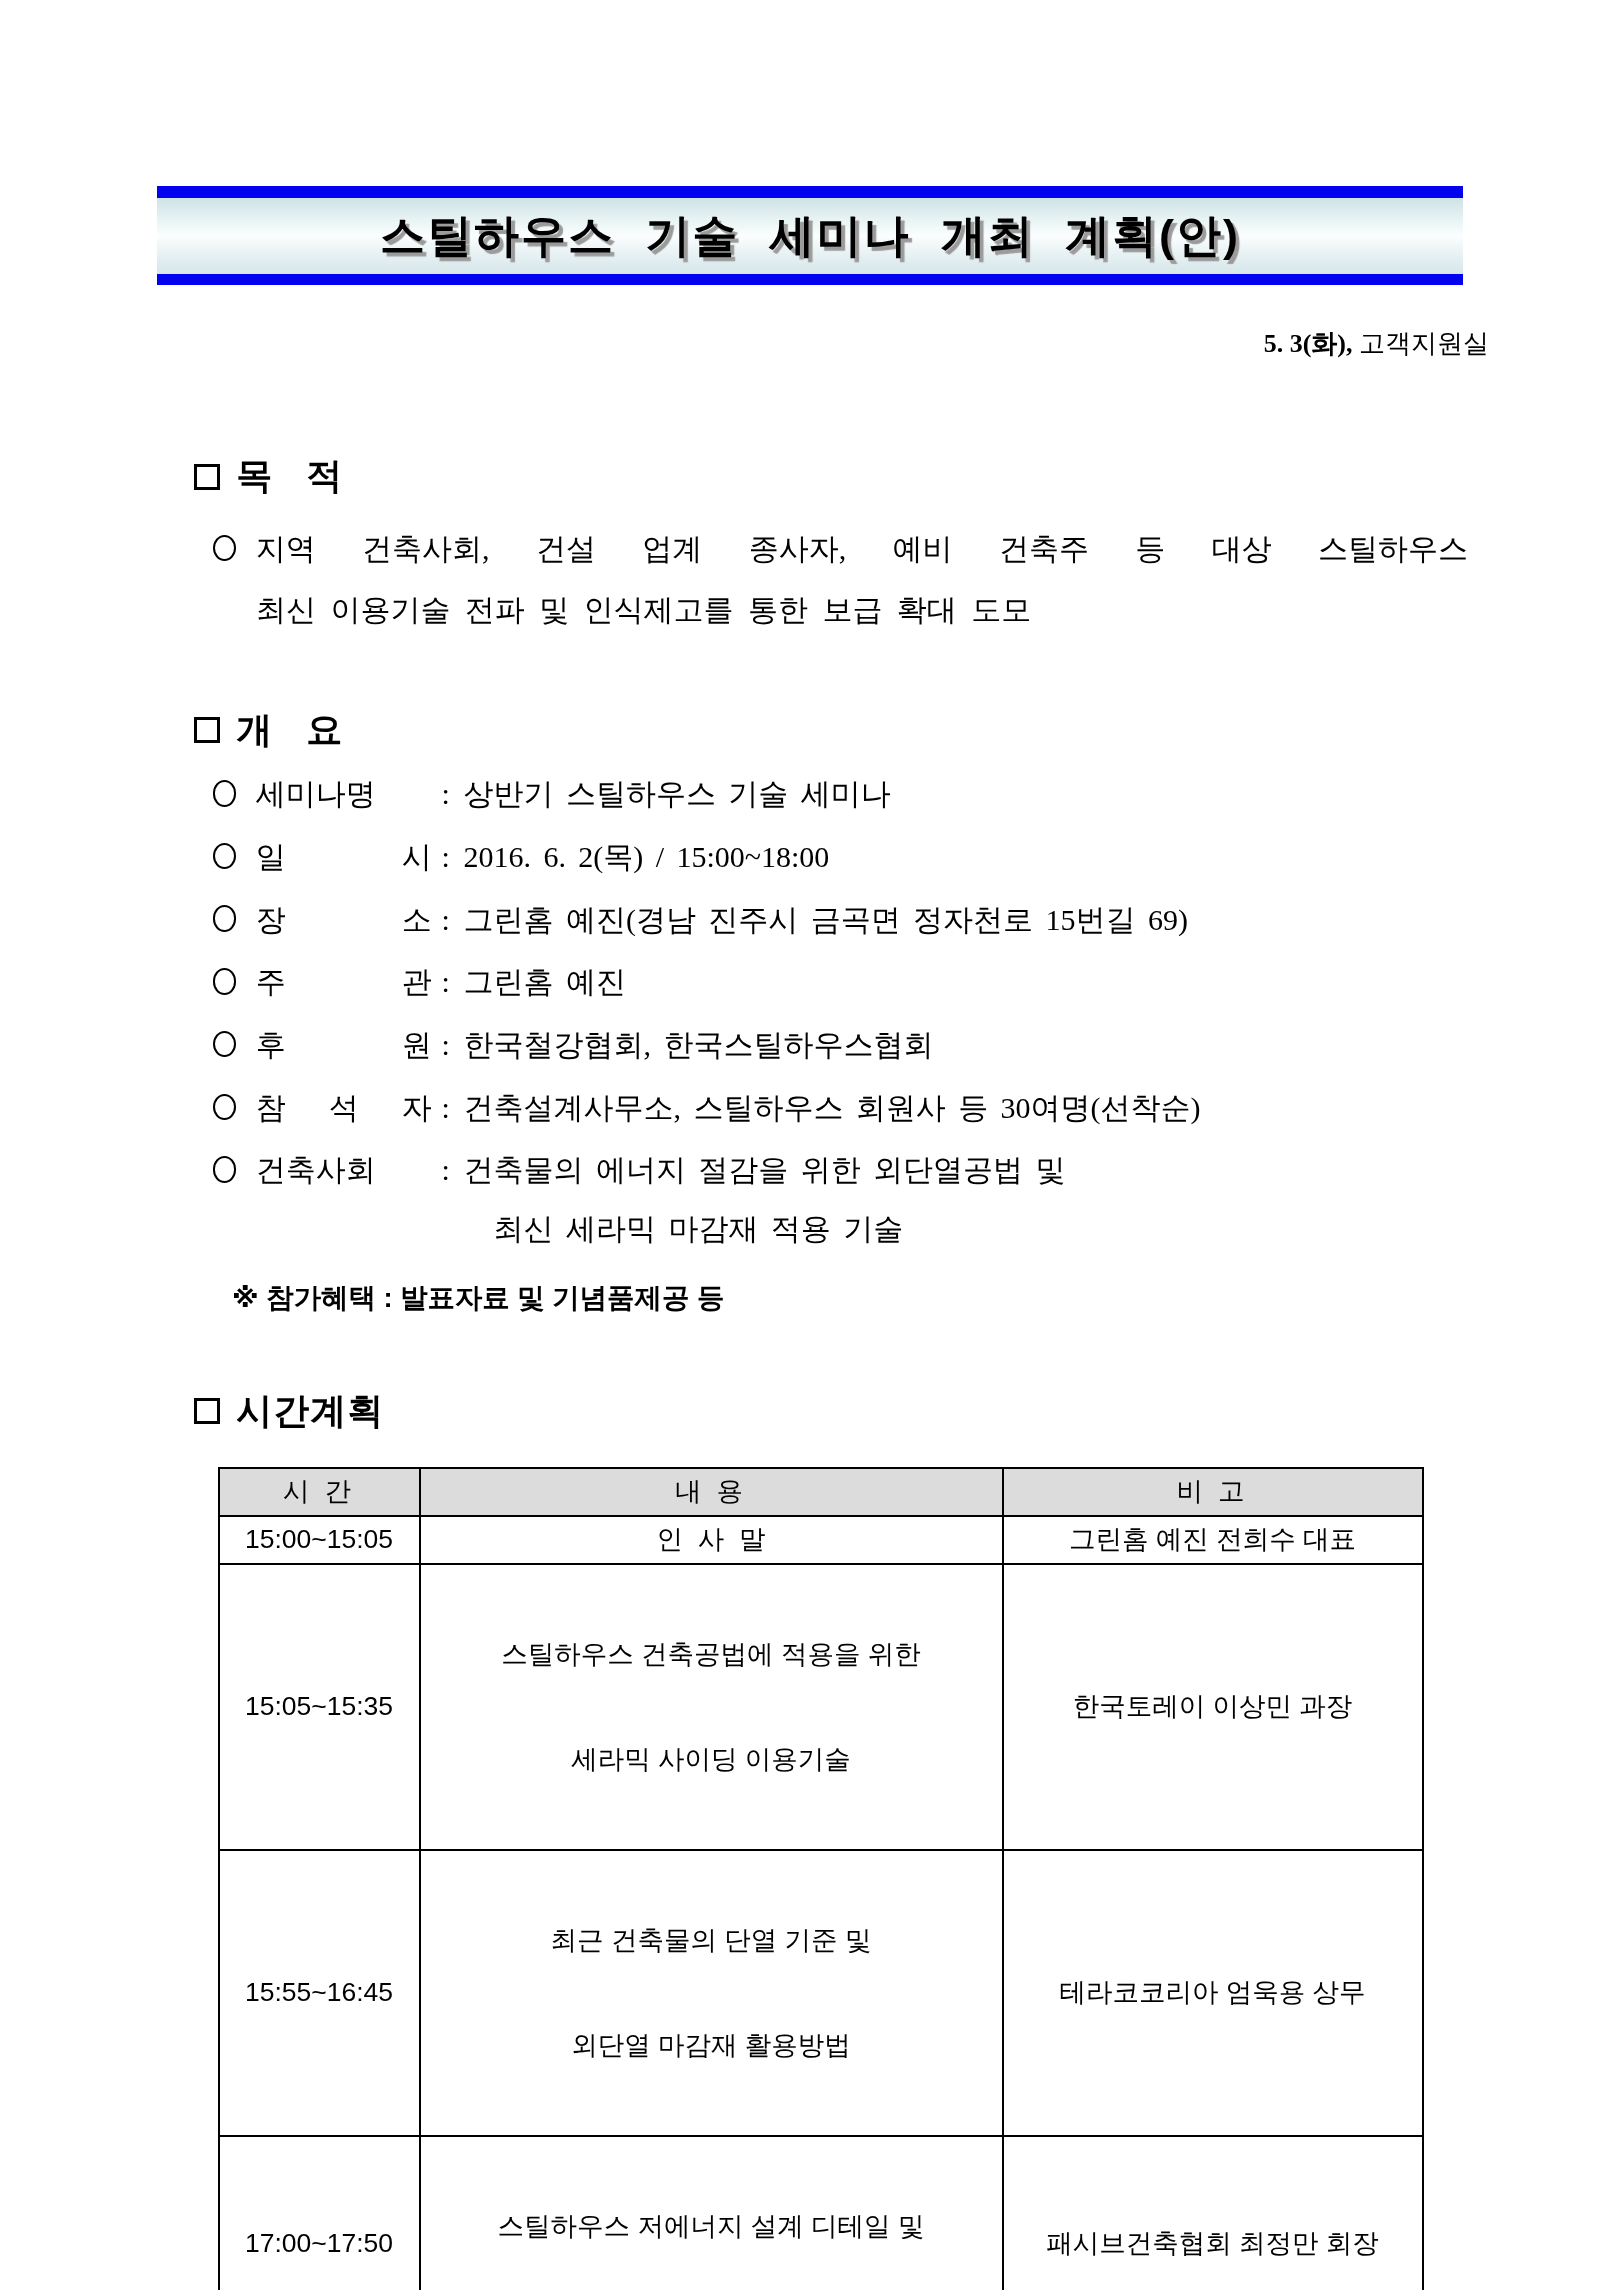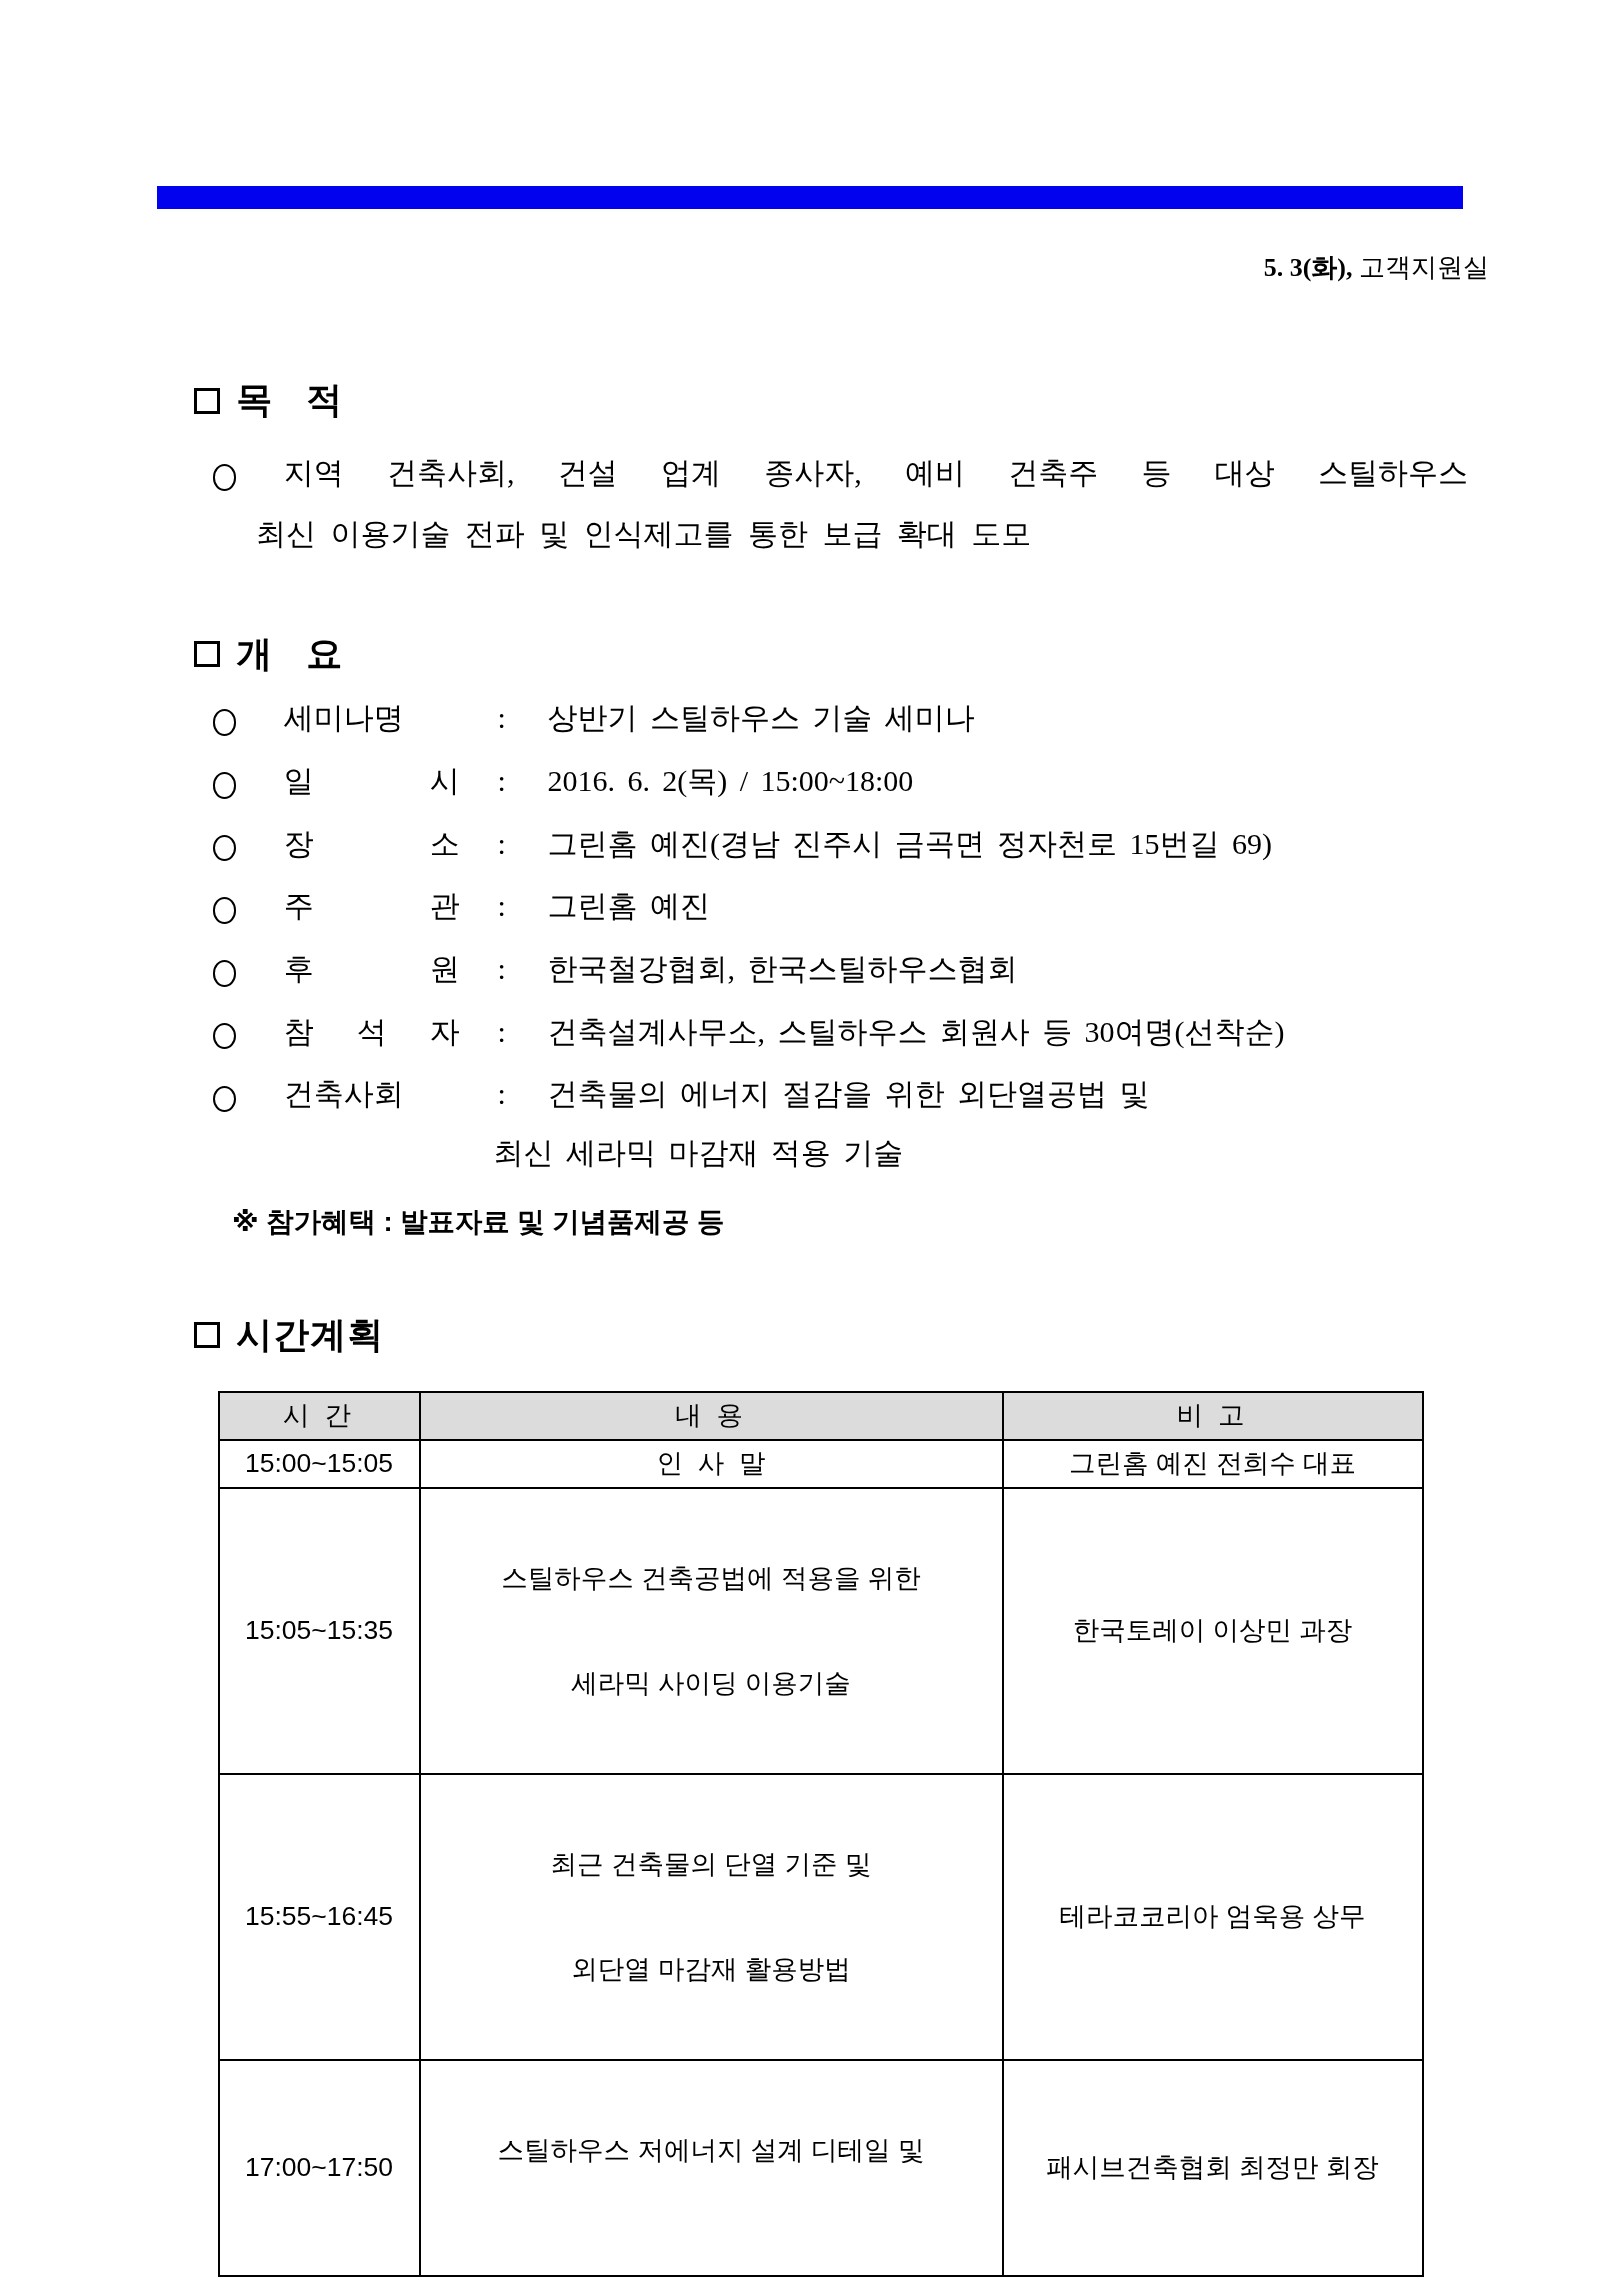--- a/index.html
+++ b/index.html
@@ -69,26 +69,25 @@
   .square-marker{
     display:inline-block;
     width:25.5px;height:25.5px;
     border:3.9px solid #000;
     margin-right:16.7px;
     flex:0 0 auto;
   }
   .purpose-section{margin-top:61px;}
   .bullet-row{
     display:flex;
-    align-items:center;
+    align-items:flex-start;
     padding-left:18.6px;
     margin-top:23.5px;
     font-size:30px;
     line-height:47px;
-    gap:28px;
   }
   .circle-marker{
     display:inline-block;
     width:23.5px;height:26.5px;
     border:2.9px solid #000;
     border-radius:50%;
     margin:9.8px 19.6px 0 0;
     flex:0 0 auto;
   }
   .purpose-line1{
@@ -162,20 +161,23 @@
   .schedule-table tr.h2{height:79px;}
   .cell-line{min-height:0;}
 </style>
 </head>
 <body>
 
 <div class="page">
 
   <div class="banner">
     <div class="banner-bar top"></div>
+    <div class="banner-body">
+      <span class="banner-title">스틸하우스 기술 세미나 개최 계획(안)</span>
+    </div>
     <div class="banner-bar bottom"></div>
   </div>
 
   <div class="date-line">
     <span class="date-strong">5. 3(화),</span><span> </span><span>고객지원실</span>
   </div>
 
   <div class="section purpose-section">
     <div class="section-header">
       <span class="square-marker"></span>

